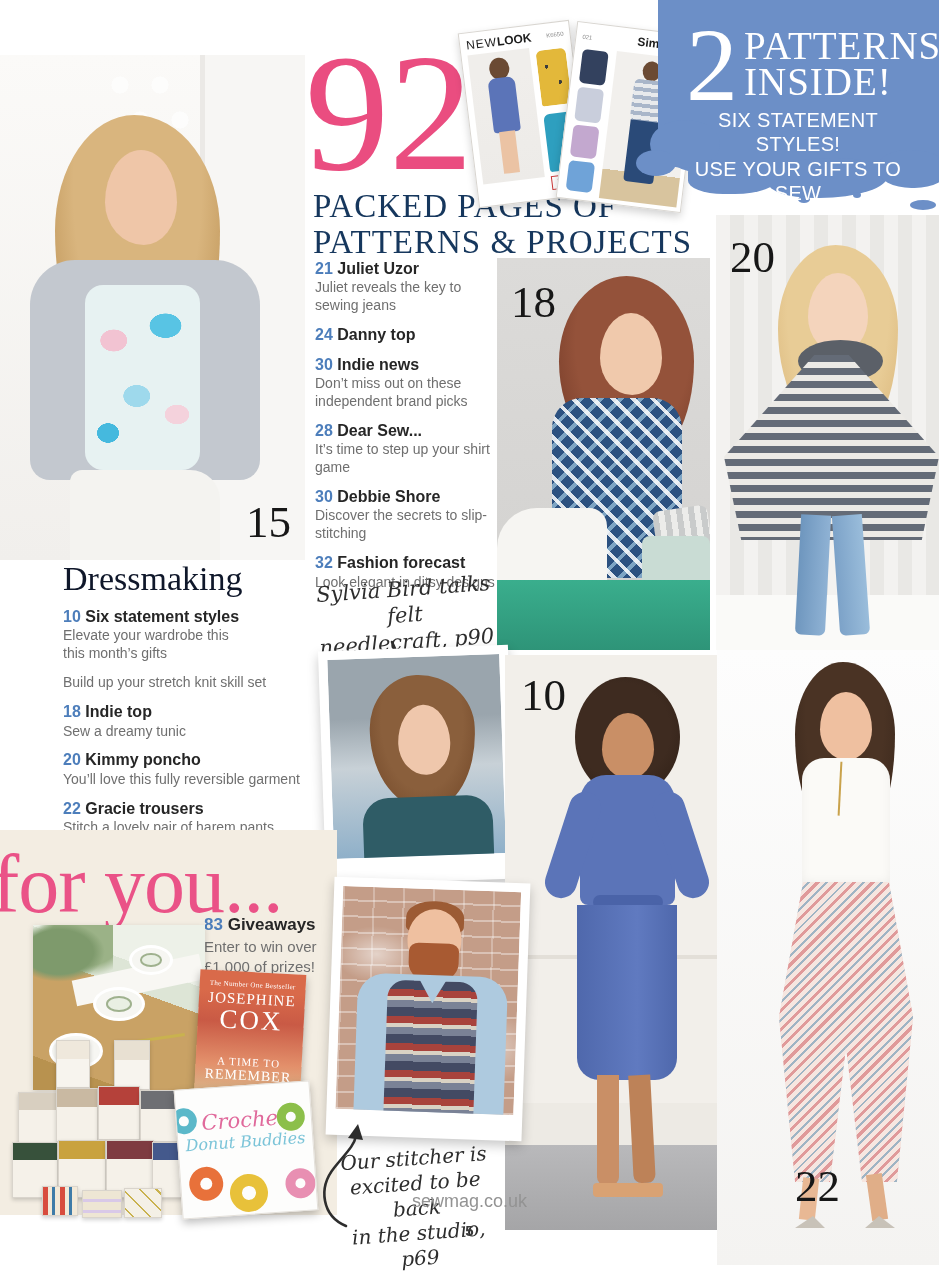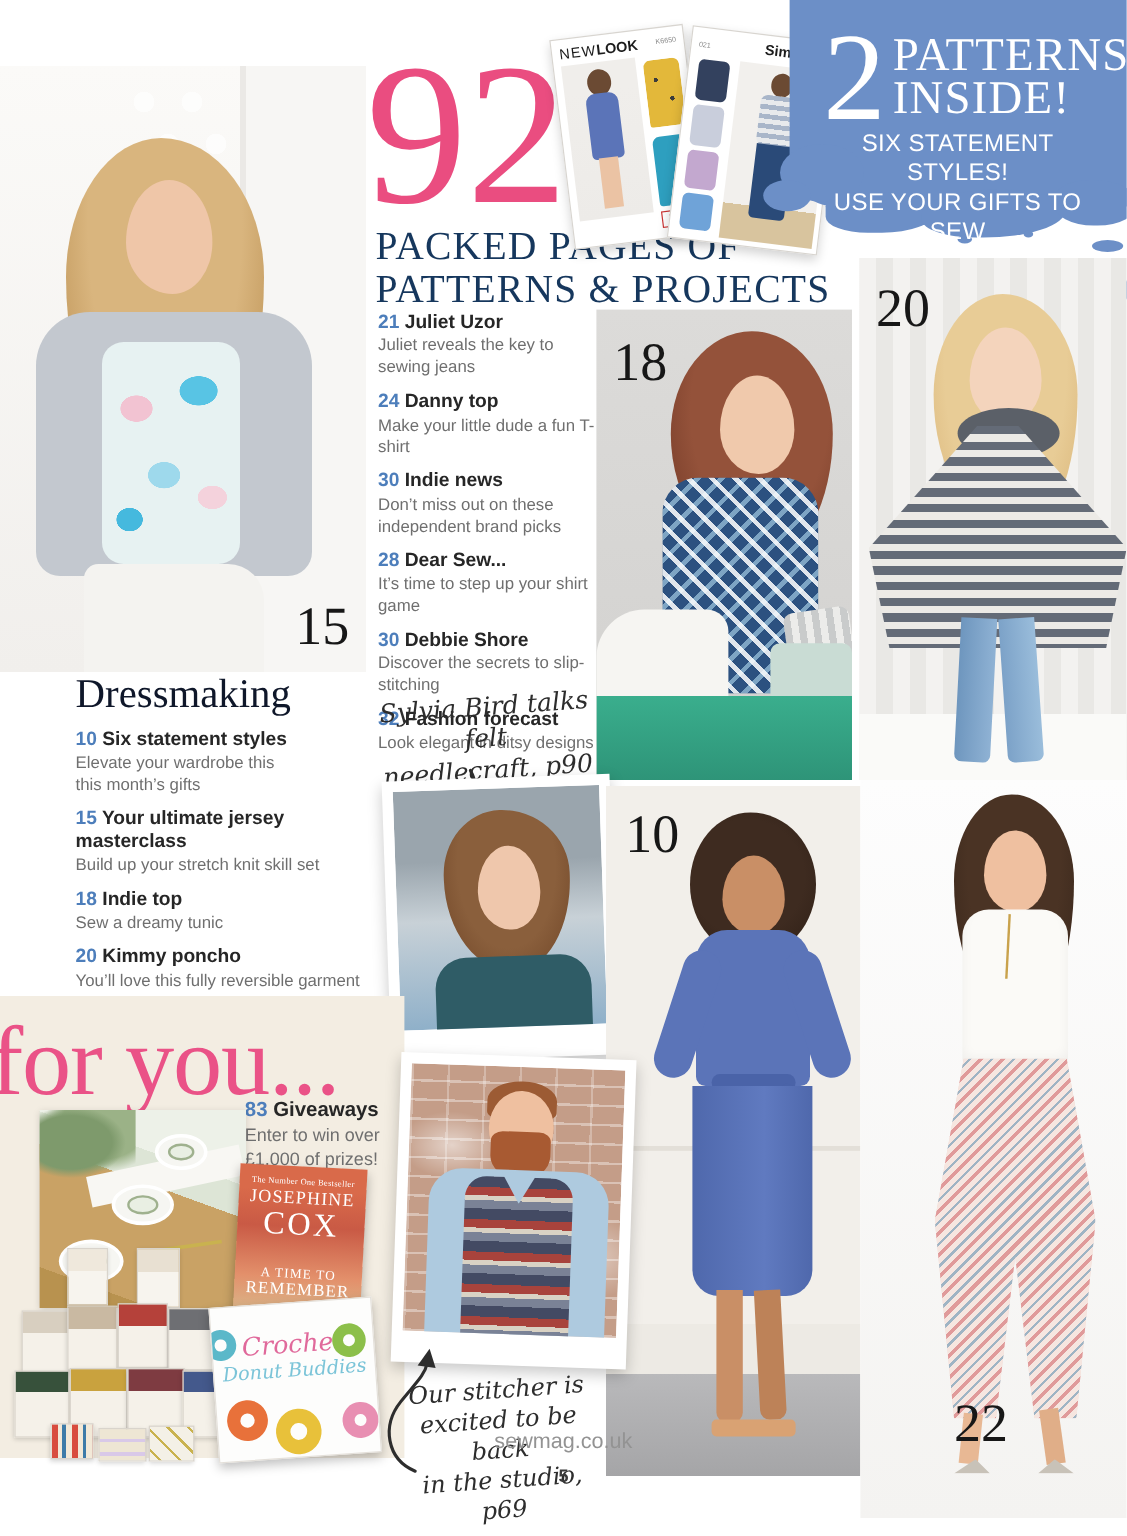--- a/index.html
+++ b/index.html
@@ -188,21 +188,20 @@
     </div>
   </div>
 
   <div class="abs toc">
     <div class="toc-item">
       <div class="toc-head"><span class="num">21</span> <span>Juliet Uzor</span></div>
       <div class="toc-desc">Juliet reveals the key to sewing jeans</div>
     </div>
     <div class="toc-item">
       <div class="toc-head"><span class="num">24</span> <span>Danny top</span></div>
-      <div class="toc-desc">Make your little dude a fun T-shirt</div>
     </div>
     <div class="toc-item">
       <div class="toc-head"><span class="num">30</span> <span>Indie news</span></div>
       <div class="toc-desc">Don’t miss out on these independent brand picks</div>
     </div>
     <div class="toc-item">
       <div class="toc-head"><span class="num">28</span> <span>Dear Sew...</span></div>
       <div class="toc-desc">It’s time to step up your shirt game</div>
     </div>
     <div class="toc-item">
@@ -237,21 +236,20 @@
     <div class="part" style="left:120px; top:300px; width:30px; height:120px; background:linear-gradient(90deg,#7CA2C8,#9ABDDB); border-radius:0 0 6px 6px; transform:rotate(-4deg);"></div>
   </div>
 
   <div class="abs dm">
     <div class="dm-head">Dressmaking</div>
     <div class="toc-item">
       <div class="toc-head"><span class="num">10</span> <span>Six statement styles</span></div>
       <div class="toc-desc" style="width:185px;">Elevate your wardrobe this this month’s gifts</div>
     </div>
     <div class="toc-item">
-      <div class="toc-head" style="width:175px;"><span class="num">15</span> <span>Your ultimate jersey masterclass</span></div>
       <div class="toc-desc">Build up your stretch knit skill set</div>
     </div>
     <div class="toc-item">
       <div class="toc-head"><span class="num">18</span> <span>Indie top</span></div>
       <div class="toc-desc">Sew a dreamy tunic</div>
     </div>
     <div class="toc-item">
       <div class="toc-head"><span class="num">20</span> <span>Kimmy poncho</span></div>
       <div class="toc-desc">You’ll love this fully reversible garment</div>
     </div>

